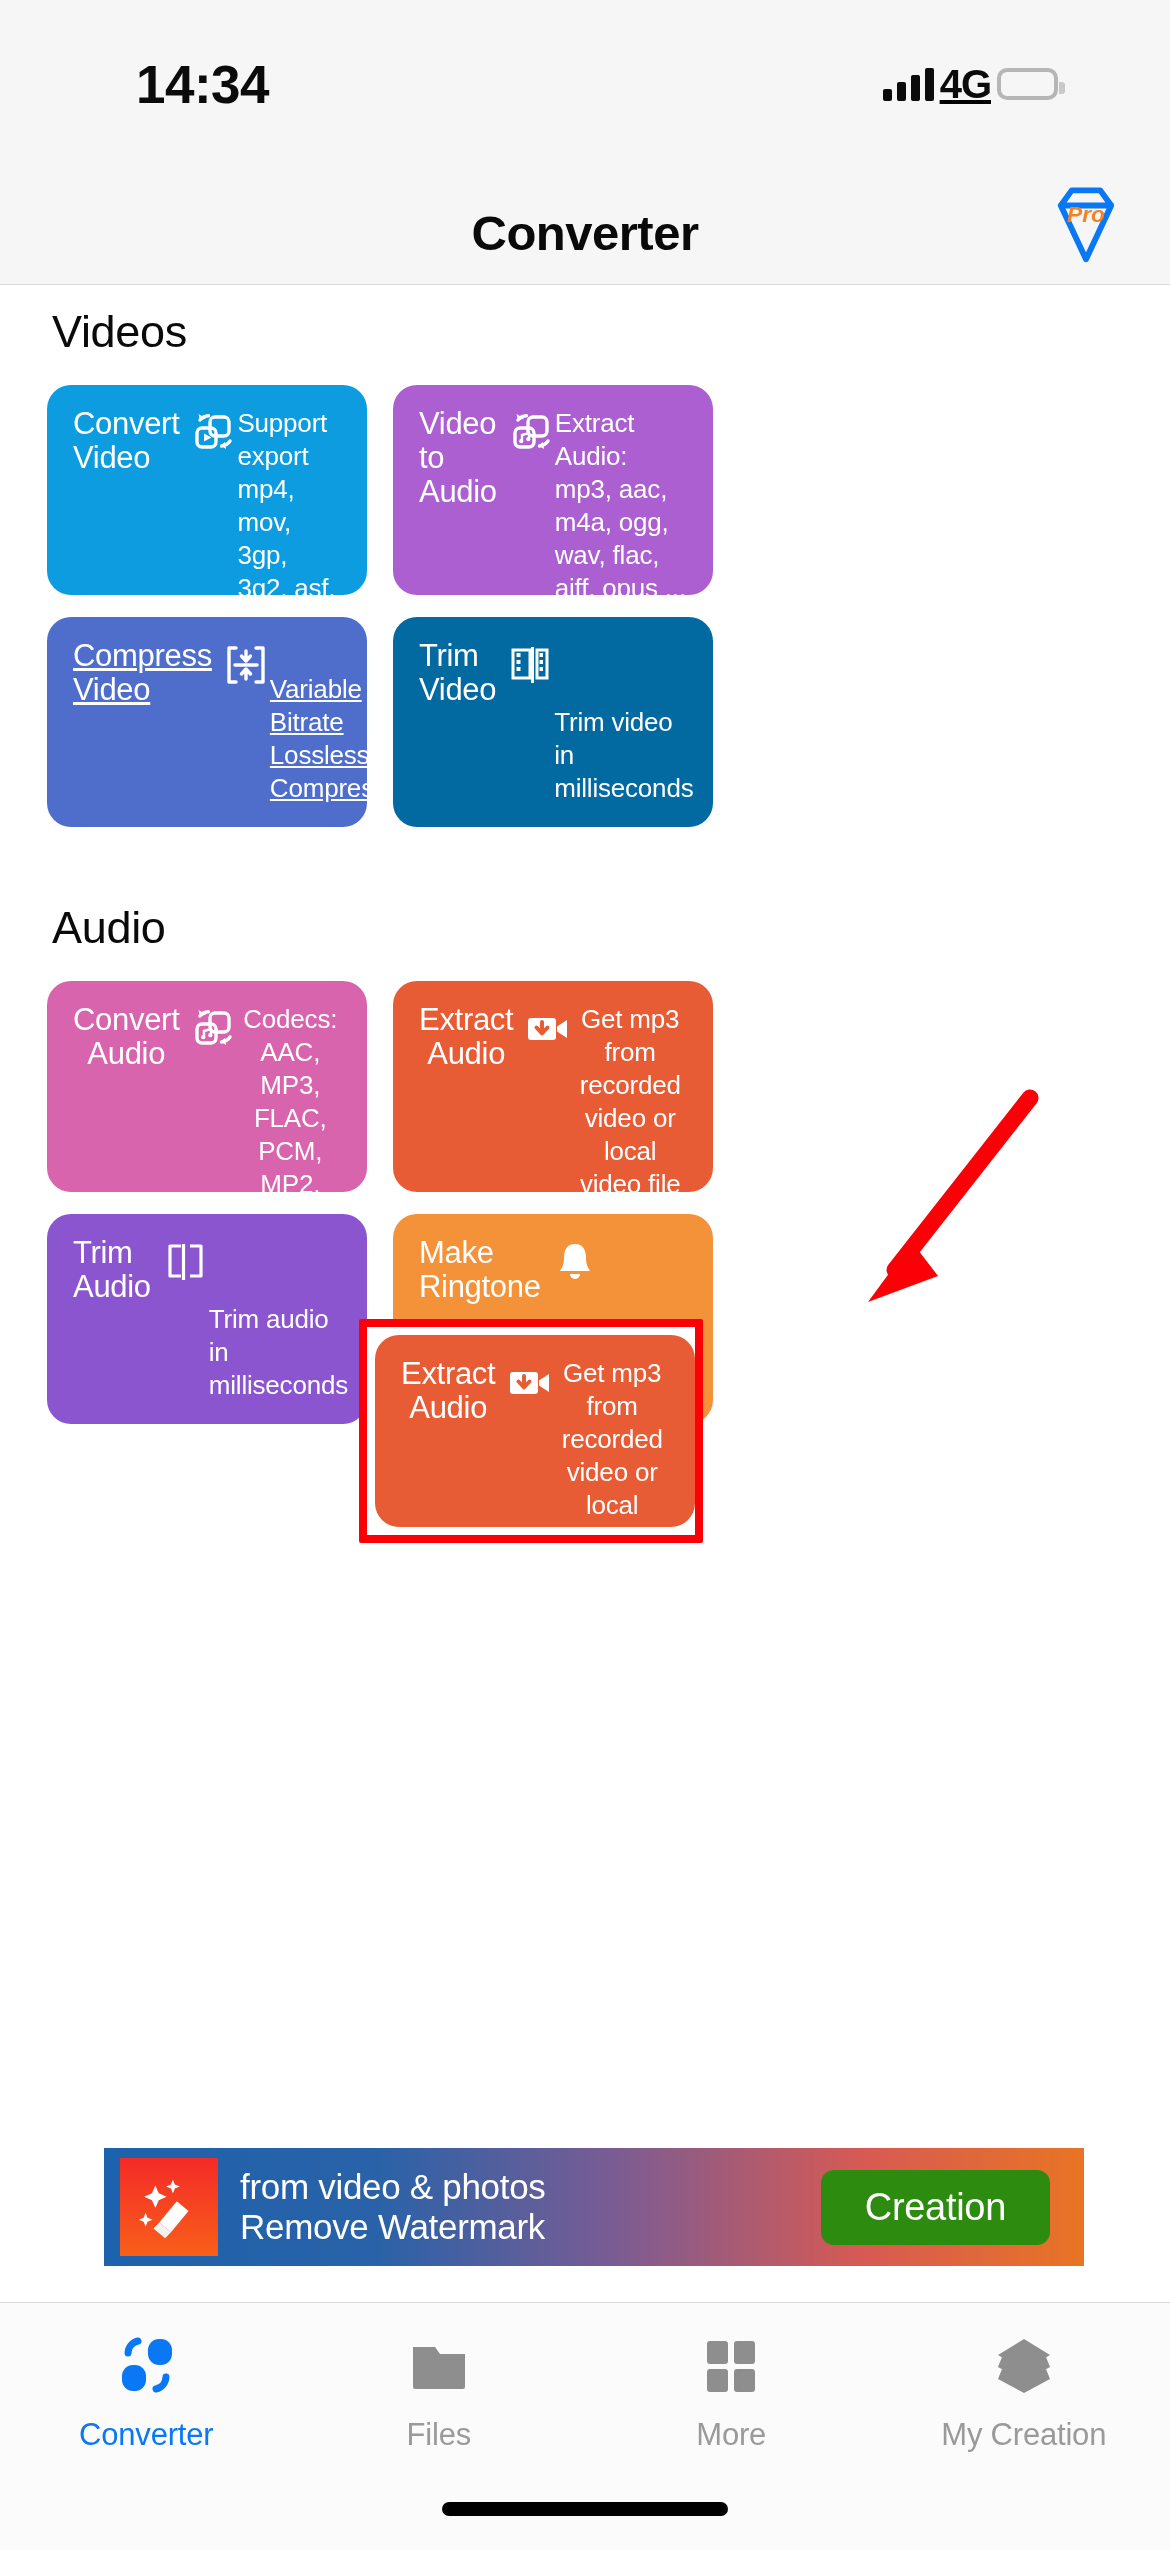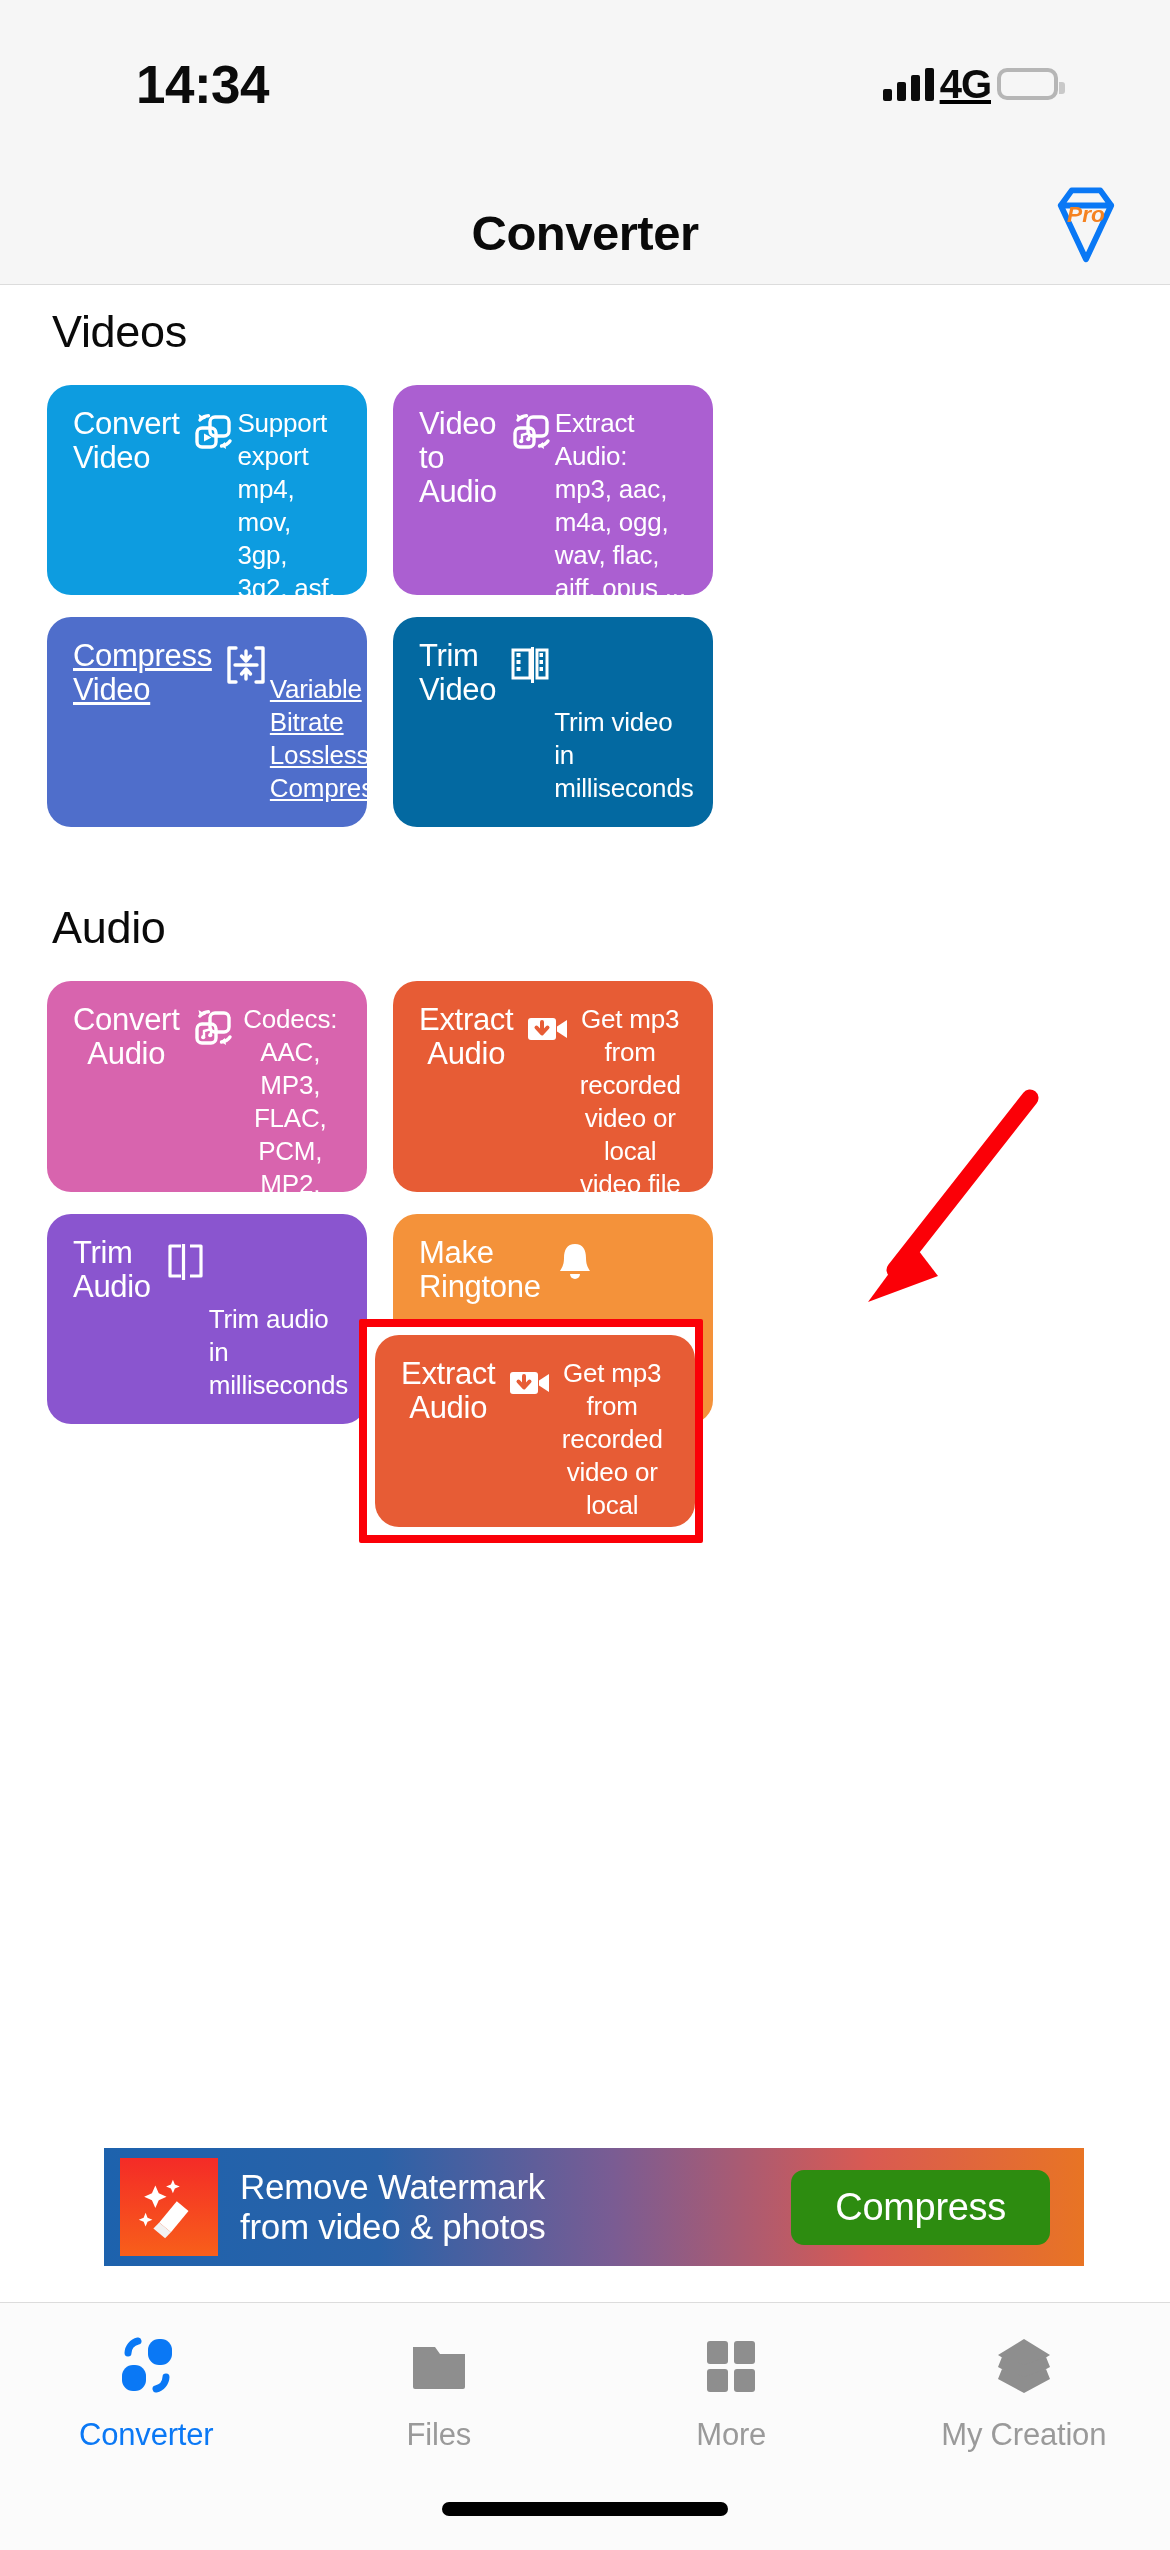--- a/index.html
+++ b/index.html
@@ -373,24 +373,24 @@
     <div class="ad-icon">
       <svg viewBox="0 0 80 80">
         <path d="M30 56 L48 34 L60 44 L42 66 Z" fill="#fff"></path>
         <path d="M42 66 L30 56 L24 62 L36 72 Z" fill="#f2f2f2"></path>
         <path d="M26 18 l3.5 8 8 3.5 -8 3.5 -3.5 8 -3.5 -8 -8 -3.5 8 -3.5 Z" fill="#fff"></path>
         <path d="M44 12 l2 5 5 2 -5 2 -2 5 -2 -5 -5 -2 5 -2 Z" fill="#fff"></path>
         <path d="M16 46 l2 5 5 2 -5 2 -2 5 -2 -5 -5 -2 5 -2 Z" fill="#fff"></path>
       </svg>
     </div>
     <div class="ad-text">
+      <div class="ad-line">from video &amp; photos</div>
       <div class="ad-line">Remove Watermark</div>
-      <div class="ad-line">from video &amp; photos</div>
-    </div>
-    <button class="ad-install">Compress</button>
+    </div>
+    <button class="ad-install">Creation</button>
   </div>
 
   <div class="tabbar">
 
     <div class="tab active">
       <span class="tab-icon">
         <svg width="72" height="72" viewBox="0 0 72 72">
           <rect x="38" y="10" width="24" height="26" rx="11" fill="#0a78f5"></rect>
           <rect x="12" y="36" width="24" height="26" rx="11" fill="#0a78f5"></rect>
           <path d="M18 24 a13 13 0 0 1 10 -12" fill="none" stroke="#0a78f5" stroke-width="7" stroke-linecap="round"></path>

